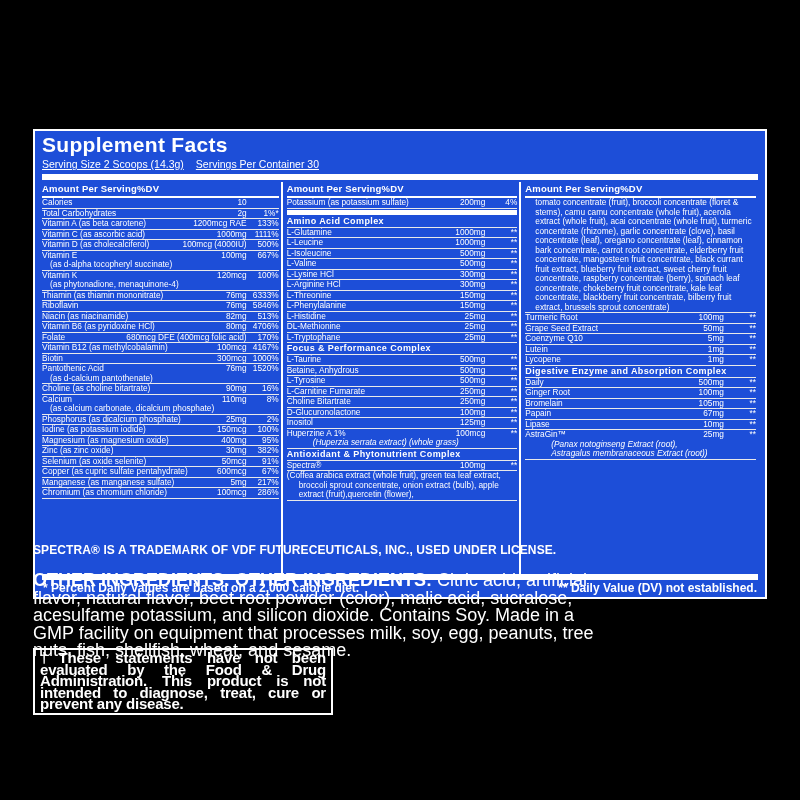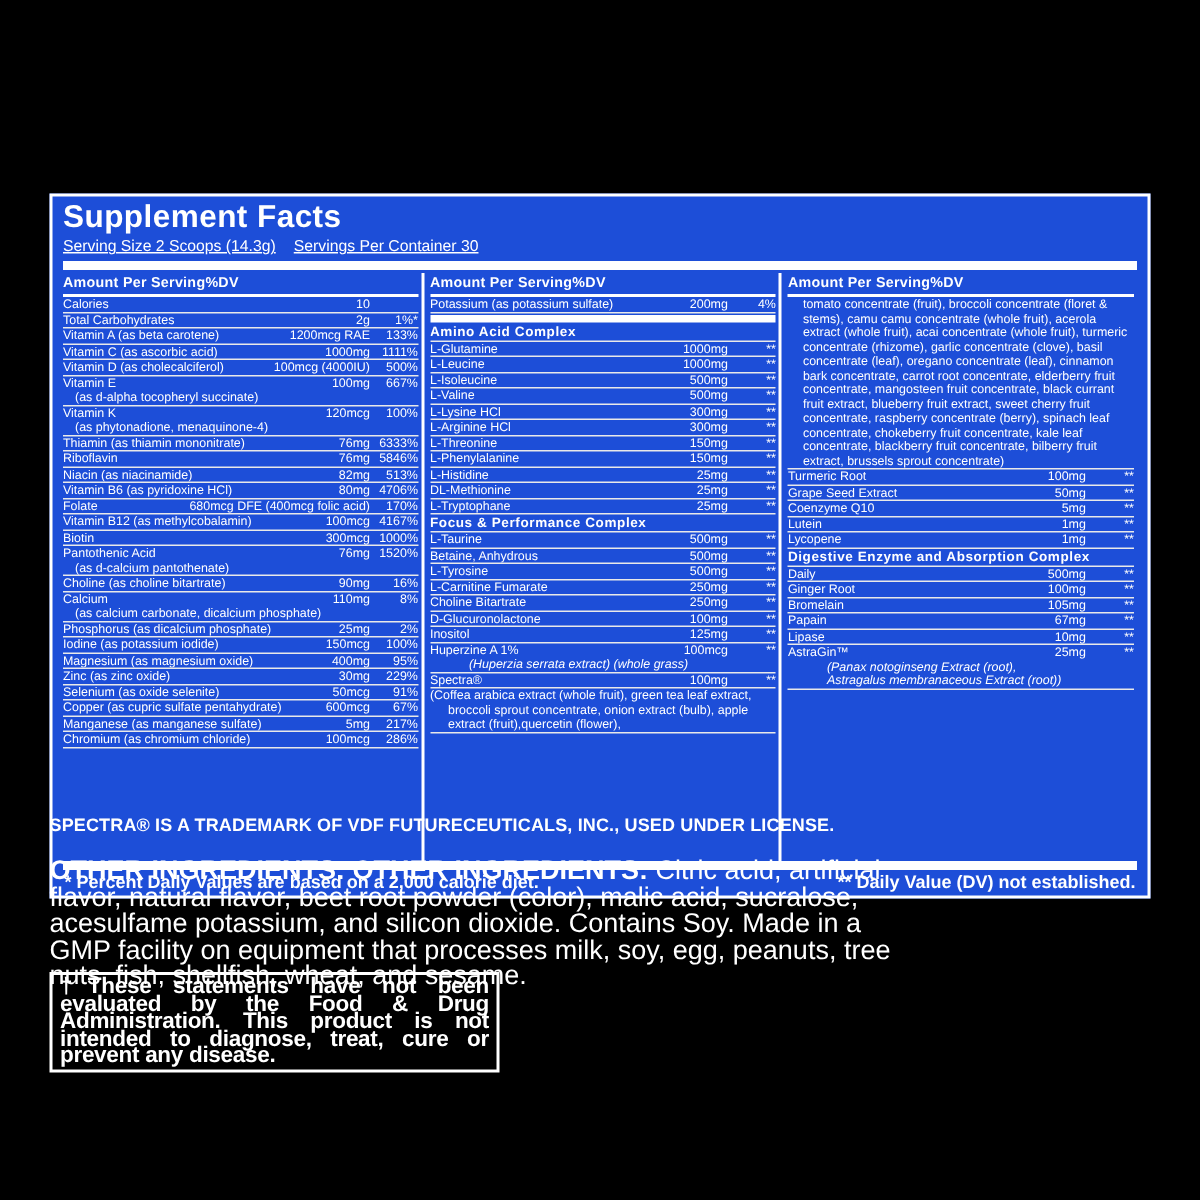--- a/index.html
+++ b/index.html
@@ -213,21 +213,21 @@
             <div class="line">
               <span class="nm">Magnesium (as magnesium oxide)</span>
               <span class="amt">400mg</span>
               <span class="dv">95%</span>
             </div>
           </div>
           <div class="item">
             <div class="line">
               <span class="nm">Zinc (as zinc oxide)</span>
               <span class="amt">30mg</span>
-              <span class="dv">229%</span>
+              <span class="dv">382%</span>
             </div>
           </div>
           <div class="item">
             <div class="line">
               <span class="nm">Selenium (as oxide selenite)</span>
               <span class="amt">50mcg</span>
               <span class="dv">91%</span>
             </div>
           </div>
           <div class="item">
@@ -396,20 +396,21 @@
             </div>
           </div>
           <div class="item">
             <div class="line">
               <span class="nm">Huperzine A 1%</span>
               <span class="amt">100mcg</span>
               <span class="dv">**</span>
             </div>
             <div class="sub it">(Huperzia serrata extract) (whole grass)</div>
           </div>
+          <div class="section">Antioxidant &amp; Phytonutrient Complex</div>
           <div class="item">
             <div class="line">
               <span class="nm">Spectra®</span>
               <span class="amt">100mg</span>
               <span class="dv">**</span>
             </div>
           </div>
           <div class="item">
             <div class="note hang">(Coffea arabica extract (whole fruit), green tea leaf extract, broccoli sprout concentrate, onion extract (bulb), apple extract (fruit),quercetin (flower),</div>
           </div>

